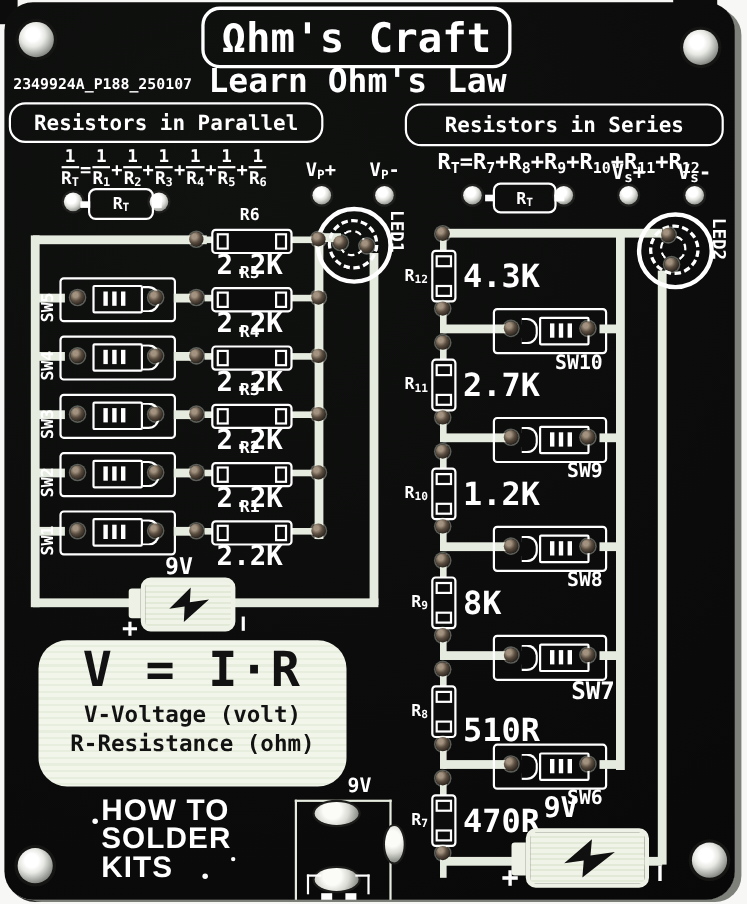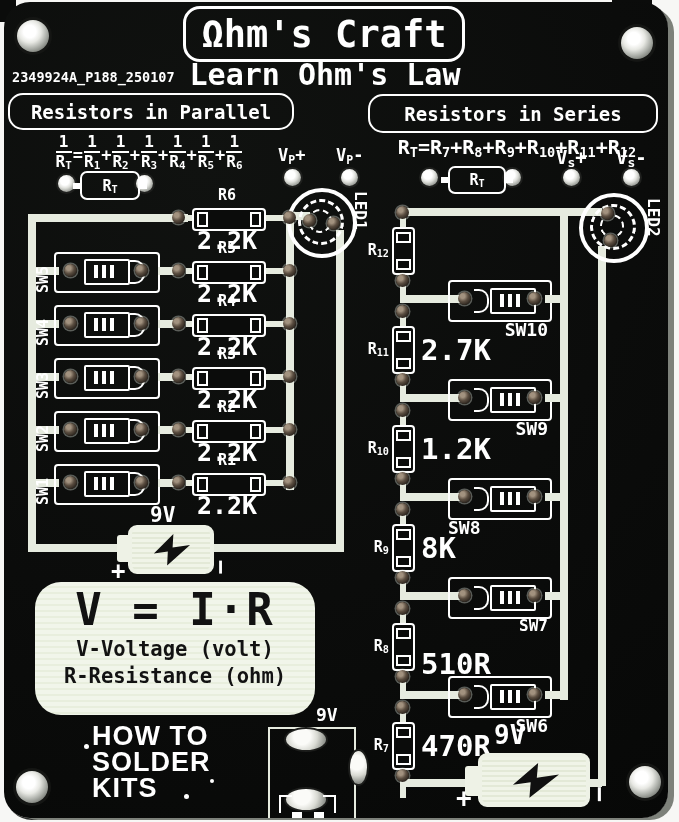--- a/index.html
+++ b/index.html
@@ -339,20 +339,21 @@
 <div id="series-rows">
     <div style="position: absolute; left: 365px; top: 195px; width: 300px; height: 150px;">
       <div class="trace" style="position: absolute; left: 35px; top: 12px; width: 6px; height: 96px;"></div>
       <div class="pad-d" style="position: absolute; left: 31px; top: 11px;"></div>
       <div class="resv" style="position: absolute; left: 27px; top: 32px; width: 19px; height: 44px;">
         <div class="cap" style="position: absolute; top: 3px;"></div>
         <div class="cap" style="position: absolute; bottom: 3px;"></div>
       </div>
       <div class="pad-d" style="position: absolute; left: 31px; top: 79px;"></div>
       <div class="silktext bold" style="position: absolute; left: 0px; top: 46px; width: 24px; font-size: 15px; text-align: right;">R<sub>12</sub></div>
+      <div class="silktext bold" style="position: absolute; left: 56px; top: 39px; width: 130px; font-size: 29px;">4.3K</div>
       <div class="trace" style="position: absolute; left: 38px; top: 100px; width: 60px; height: 8px;"></div>
       <div class="swbox" style="position: absolute; left: 83px; top: 85px; width: 100px; height: 38px;">
         <div class="pad-d" style="position: absolute; left: 8px; top: 10px;"></div>
         <div class="arcmark arcR" style="position: absolute; left: 24px; top: 7px;"></div>
         <div class="slider" style="position: absolute; left: 40px; top: 6px; width: 42px; height: 22px;">
           <div style="position:absolute;left:8px;top:4px;width:4px;height:13px;background:var(--silk);"></div>
           <div style="position:absolute;left:16px;top:4px;width:4px;height:13px;background:var(--silk);"></div>
           <div style="position:absolute;left:24px;top:4px;width:4px;height:13px;background:var(--silk);"></div>
         </div>
         <div class="pad-d" style="position: absolute; left: 78px; top: 10px;"></div>
@@ -399,21 +400,21 @@
         <div class="pad-d" style="position: absolute; left: 8px; top: 10px;"></div>
         <div class="arcmark arcR" style="position: absolute; left: 24px; top: 7px;"></div>
         <div class="slider" style="position: absolute; left: 40px; top: 6px; width: 42px; height: 22px;">
           <div style="position:absolute;left:8px;top:4px;width:4px;height:13px;background:var(--silk);"></div>
           <div style="position:absolute;left:16px;top:4px;width:4px;height:13px;background:var(--silk);"></div>
           <div style="position:absolute;left:24px;top:4px;width:4px;height:13px;background:var(--silk);"></div>
         </div>
         <div class="pad-d" style="position: absolute; left: 78px; top: 10px;"></div>
       </div>
       <div class="trace" style="position: absolute; left: 180px; top: 100px; width: 18px; height: 8px;"></div>
-      <div class="silktext bold" style="position: absolute; left: 83px; top: 124px; width: 100px; font-size: 18px; ">SW8</div>
+      <div class="silktext bold" style="position: absolute; left: 83px; top: 124px; width: 100px; font-size: 18px; text-align: right;">SW8</div>
     </div>
     <div style="position: absolute; left: 365px; top: 492px; width: 300px; height: 150px;">
       <div class="trace" style="position: absolute; left: 35px; top: 12px; width: 6px; height: 96px;"></div>
       <div class="pad-d" style="position: absolute; left: 31px; top: 11px;"></div>
       <div class="resv" style="position: absolute; left: 27px; top: 32px; width: 19px; height: 44px;">
         <div class="cap" style="position: absolute; top: 3px;"></div>
         <div class="cap" style="position: absolute; bottom: 3px;"></div>
       </div>
       <div class="pad-d" style="position: absolute; left: 31px; top: 79px;"></div>
       <div class="silktext bold" style="position: absolute; left: 0px; top: 46px; width: 24px; font-size: 15px; text-align: right;">R<sub>9</sub></div>
@@ -423,21 +424,21 @@
         <div class="pad-d" style="position: absolute; left: 8px; top: 10px;"></div>
         <div class="arcmark arcR" style="position: absolute; left: 24px; top: 7px;"></div>
         <div class="slider" style="position: absolute; left: 40px; top: 6px; width: 42px; height: 22px;">
           <div style="position:absolute;left:8px;top:4px;width:4px;height:13px;background:var(--silk);"></div>
           <div style="position:absolute;left:16px;top:4px;width:4px;height:13px;background:var(--silk);"></div>
           <div style="position:absolute;left:24px;top:4px;width:4px;height:13px;background:var(--silk);"></div>
         </div>
         <div class="pad-d" style="position: absolute; left: 78px; top: 10px;"></div>
       </div>
       <div class="trace" style="position: absolute; left: 180px; top: 100px; width: 18px; height: 8px;"></div>
-      <div class="silktext bold" style="position: absolute; left: 83px; top: 124px; width: 100px; font-size: 16px; text-align: right;">SW7</div>
+      <div class="silktext bold" style="position: absolute; left: 94px; top: 124px; width: 100px; font-size: 22px; text-align: right;">SW7</div>
     </div>
     <div style="position: absolute; left: 365px; top: 591px; width: 300px; height: 150px;">
       <div class="trace" style="position: absolute; left: 35px; top: 12px; width: 6px; height: 96px;"></div>
       <div class="pad-d" style="position: absolute; left: 31px; top: 11px;"></div>
       <div class="resv" style="position: absolute; left: 27px; top: 32px; width: 19px; height: 44px;">
         <div class="cap" style="position: absolute; top: 3px;"></div>
         <div class="cap" style="position: absolute; bottom: 3px;"></div>
       </div>
       <div class="pad-d" style="position: absolute; left: 31px; top: 79px;"></div>
       <div class="silktext bold" style="position: absolute; left: 0px; top: 46px; width: 24px; font-size: 15px; text-align: right;">R<sub>8</sub></div>

